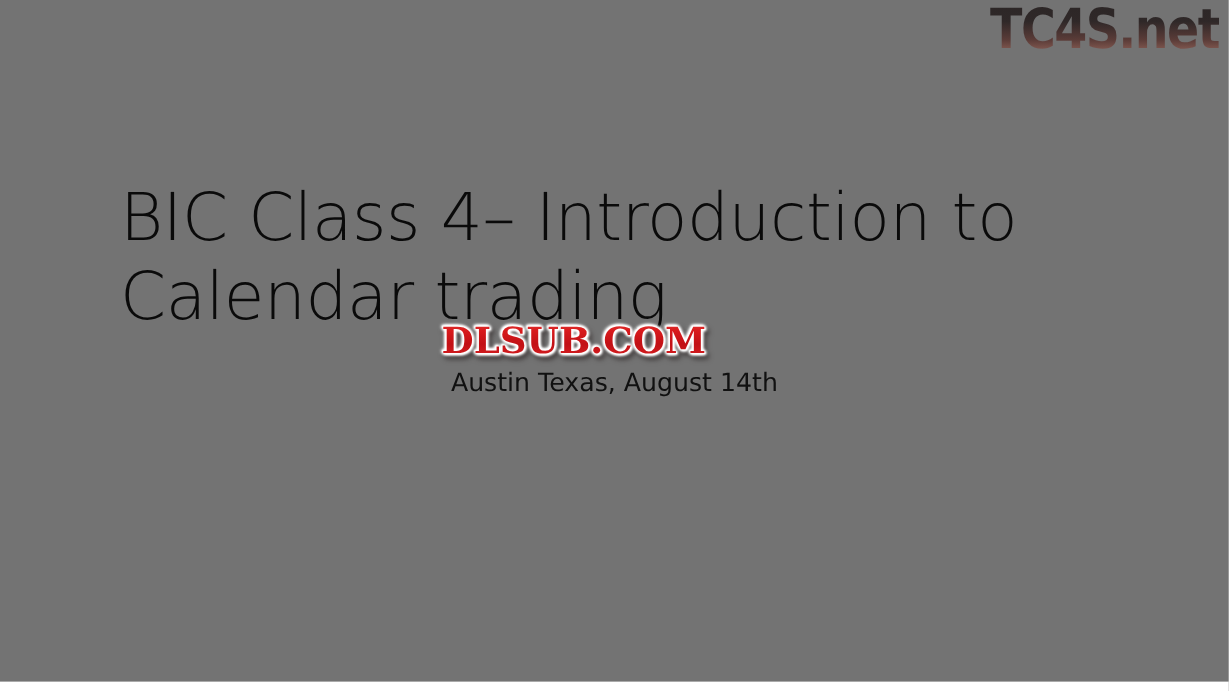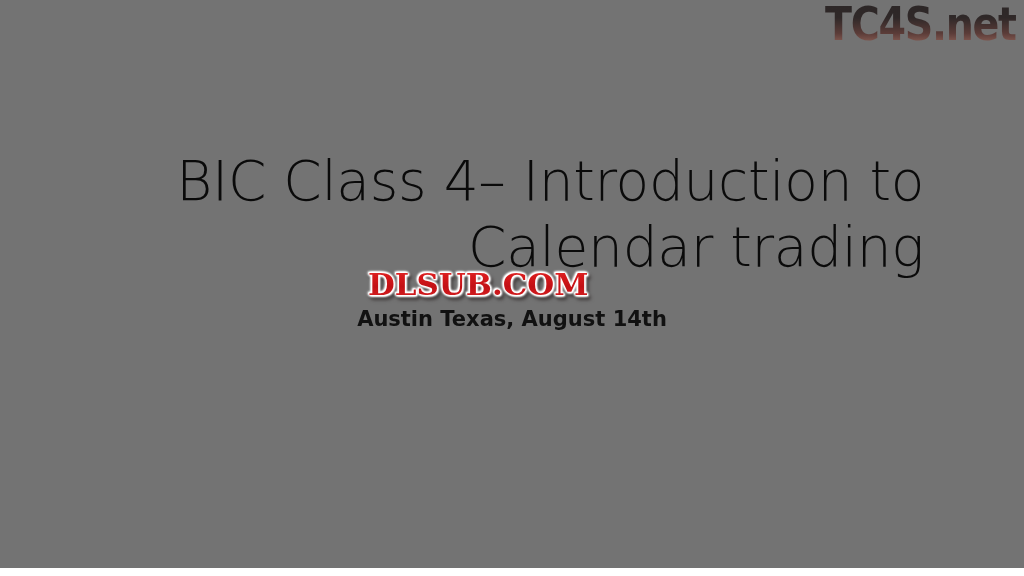--- a/index.html
+++ b/index.html
@@ -21,21 +21,21 @@
     background: #737373;
     overflow: hidden;
   }
 
   
   .title-block {
     position: absolute;
     left: 100px;
     top: 148px;
     width: 824px;
-    text-align: right;
+    text-align: left;
   }
   .slide-title {
     font-family: "DejaVu Sans", "Liberation Sans", sans-serif;
     font-weight: 300;
     font-size: 55px;
     line-height: 66px;
     letter-spacing: -0.3px;
     color: #0a0a0a;
     margin: 0;
     white-space: normal;
@@ -45,21 +45,21 @@
   
   .subtitle-block {
     position: absolute;
     left: 100px;
     top: 306px;
     width: 824px;
     text-align: center;
   }
   .slide-subtitle {
     font-family: "DejaVu Sans", "Liberation Sans", sans-serif;
-    font-weight: 700;
+    font-weight: 400;
     font-size: 21px;
     line-height: 26px;
     color: #111111;
     margin: 0;
   }
 
   
   .wm-tc4s {
     position: absolute;
     right: 8px;

